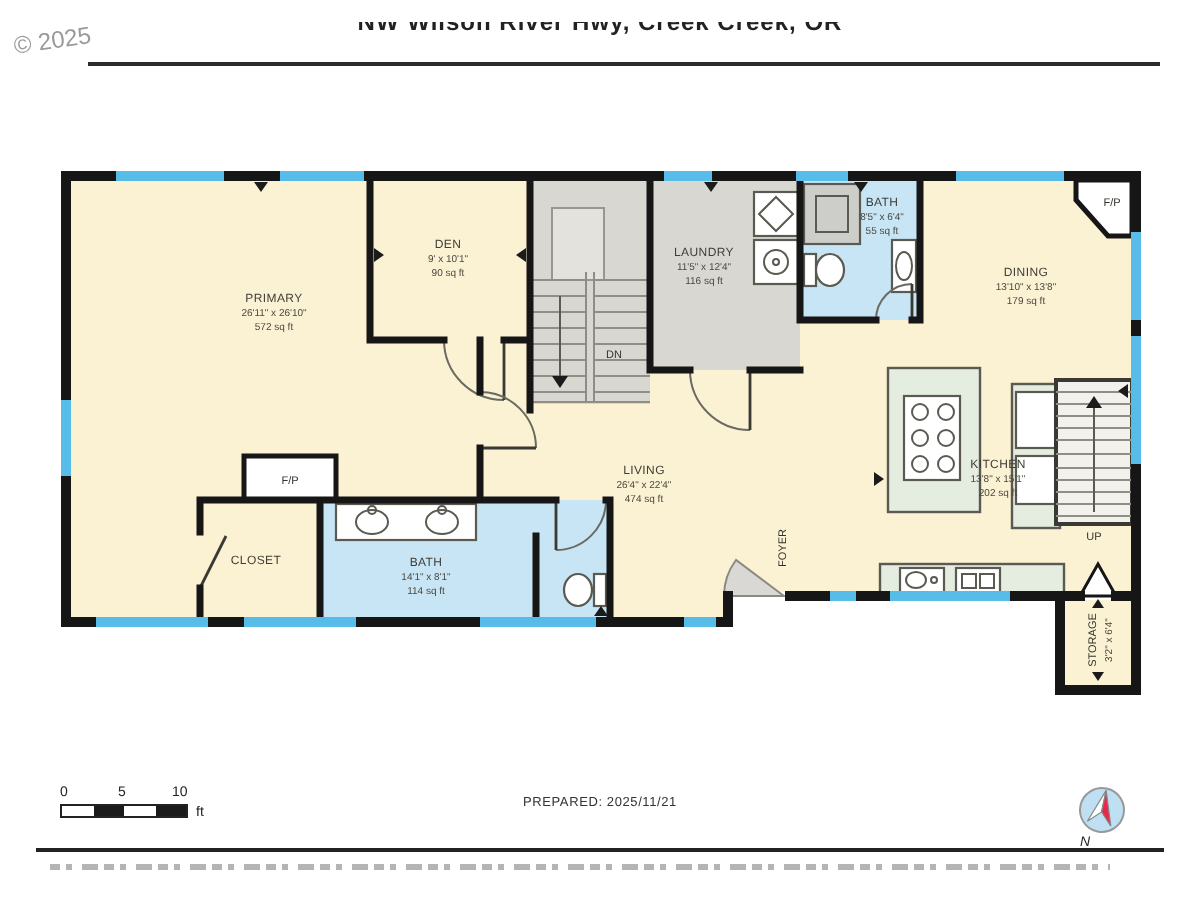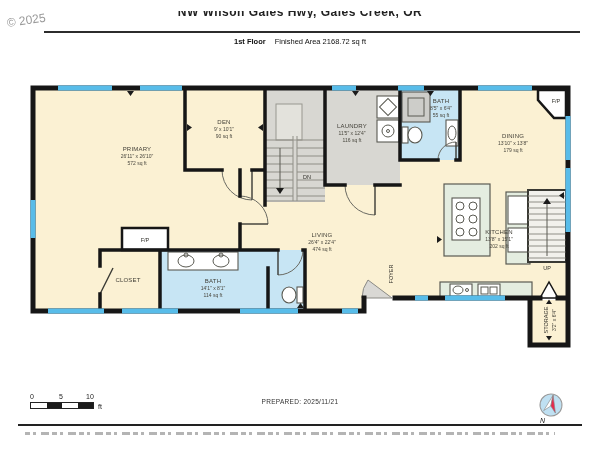--- a/index.html
+++ b/index.html
@@ -42,27 +42,24 @@
   .rname{font-size:6px;fill:#403e36;text-anchor:middle;letter-spacing:.2px;}
   .rdim{font-size:5px;fill:#4a483f;text-anchor:middle;}
   .tiny{font-size:5.5px;fill:#33322c;text-anchor:middle;}
 </style>
 </head>
 <body>
 
 <div class="page">
 
   <div class="address-clip">
-    <span>NW Wilson Gales Hwy, Gales Creek, OR</span>
+    <span>NW Wilson River Hwy, Creek Creek, OR</span>
   </div>
   <div class="copyright">© 2025</div>
   <div class="top-rule"></div>
-  <div class="floor-line">
-    <span class="bold">1st Floor</span><span>Finished Area 2168.72 sq ft</span>
-  </div>
 
   <svg width="600" height="450" viewBox="0 0 600 450">
 
     <rect class="floor" x="35" y="90" width="330" height="219"></rect>
     <rect class="floor" x="365" y="90" width="201" height="206"></rect>
     <rect class="floor" x="532" y="300" width="34" height="43"></rect>
     <rect class="hard" x="265" y="90" width="60" height="112"></rect>
     <rect class="hard" x="325" y="90" width="75" height="95"></rect>
     <rect class="wet" x="400" y="90" width="60" height="70"></rect>
     <rect class="wet" x="160" y="250" width="145" height="61"></rect>

